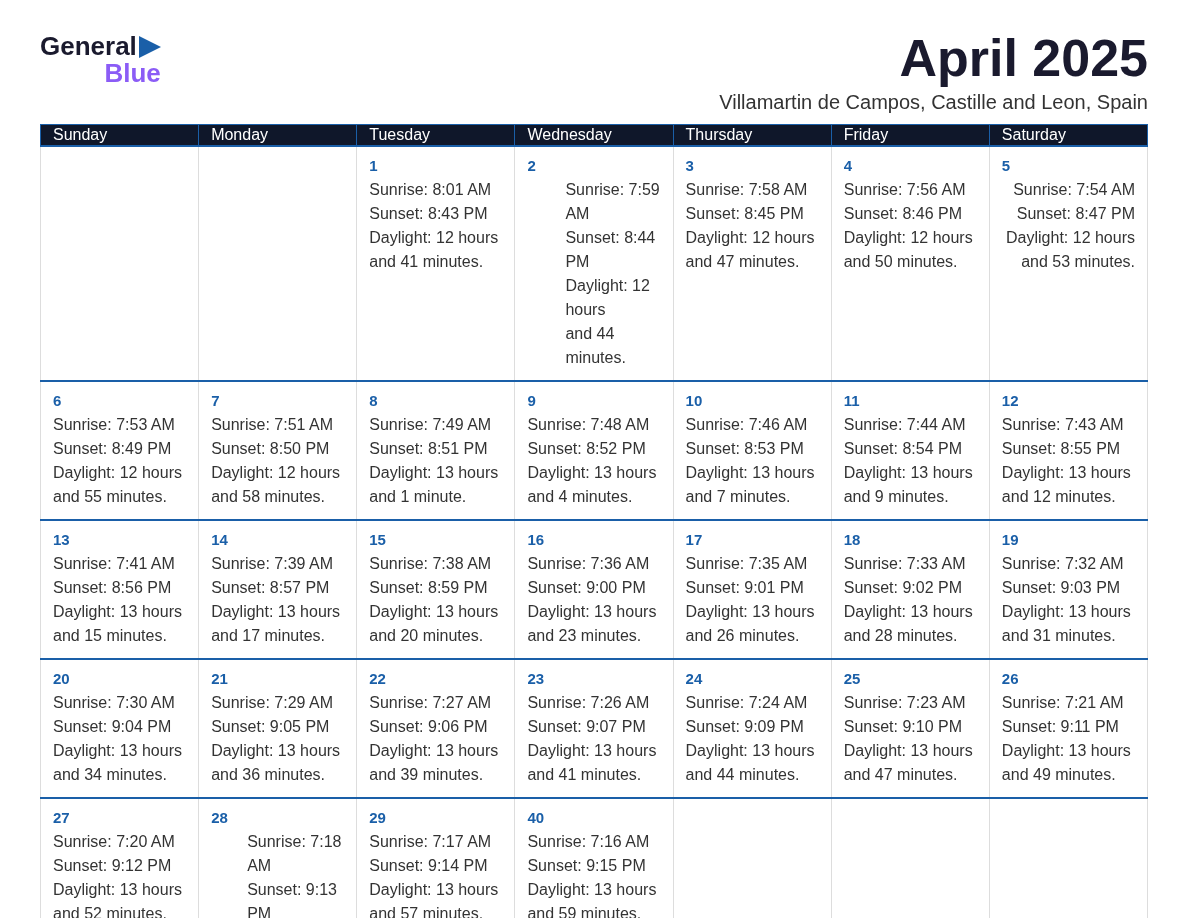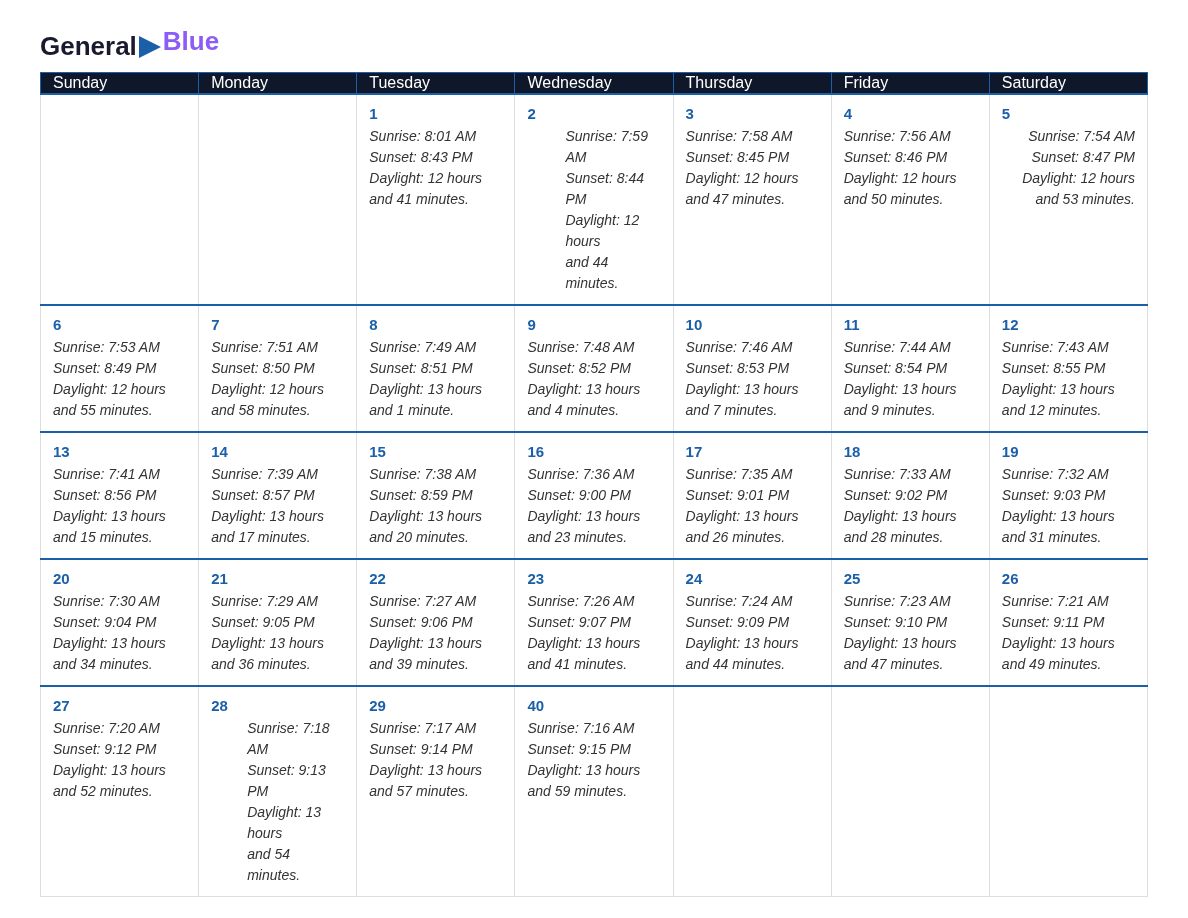--- a/index.html
+++ b/index.html
@@ -22,20 +22,22 @@
       align-items: center;
       gap: 0;
     }
     .logo-text-general {
       font-size: 26px;
       font-weight: bold;
       color: #1a1a2e;
     }
     .logo-block {
       display: flex;
+      flex-direction: column;
+      align-items: flex-end;
     }
     .logo-top-row {
       display: flex;
       align-items: center;
     }
     .logo-bottom {
       font-size: 26px;
       font-weight: bold;
       color: #8b5cf6;
       line-height: 1;
@@ -79,24 +81,23 @@
       color: #333;
     }
     .day-num {
       font-size: 15px;
       font-weight: bold;
       color: #1a5fa8;
       display: block;
       margin-bottom: 4px;
     }
     .day-info {
-      font-size: 14px;
+      font-size: 16px;
       line-height: 1.5;
       color: #333;
-      font-style: italic;
     }
     .empty-cell {
       background: #fff;
     }
     .calendar tbody tr td {
       border-top: 2px solid #1a5fa8;
       border-bottom: 1px solid #ddd;
       border-left: 1px solid #ddd;
       border-right: 1px solid #ddd;
     }
@@ -114,20 +115,22 @@
             <polygon points="0,0 22,11 0,22" fill="#1a5fa8"></polygon>
           </svg>
         </div>
       </div>
       <div style="margin-top:-2px;">
         <span class="logo-bottom">Blue</span>
       </div>
     </div>
   </div>
   <div class="title-block">
+    <div class="month-title">April 2025</div>
+    <div class="location-title">Villamartin de Campos, Castille and Leon, Spain</div>
   </div>
 </div>
 
 <table class="calendar">
   <thead>
     <tr id="header-row">
         <th>Sunday</th>
         <th>Monday</th>
         <th>Tuesday</th>
         <th>Wednesday</th>

